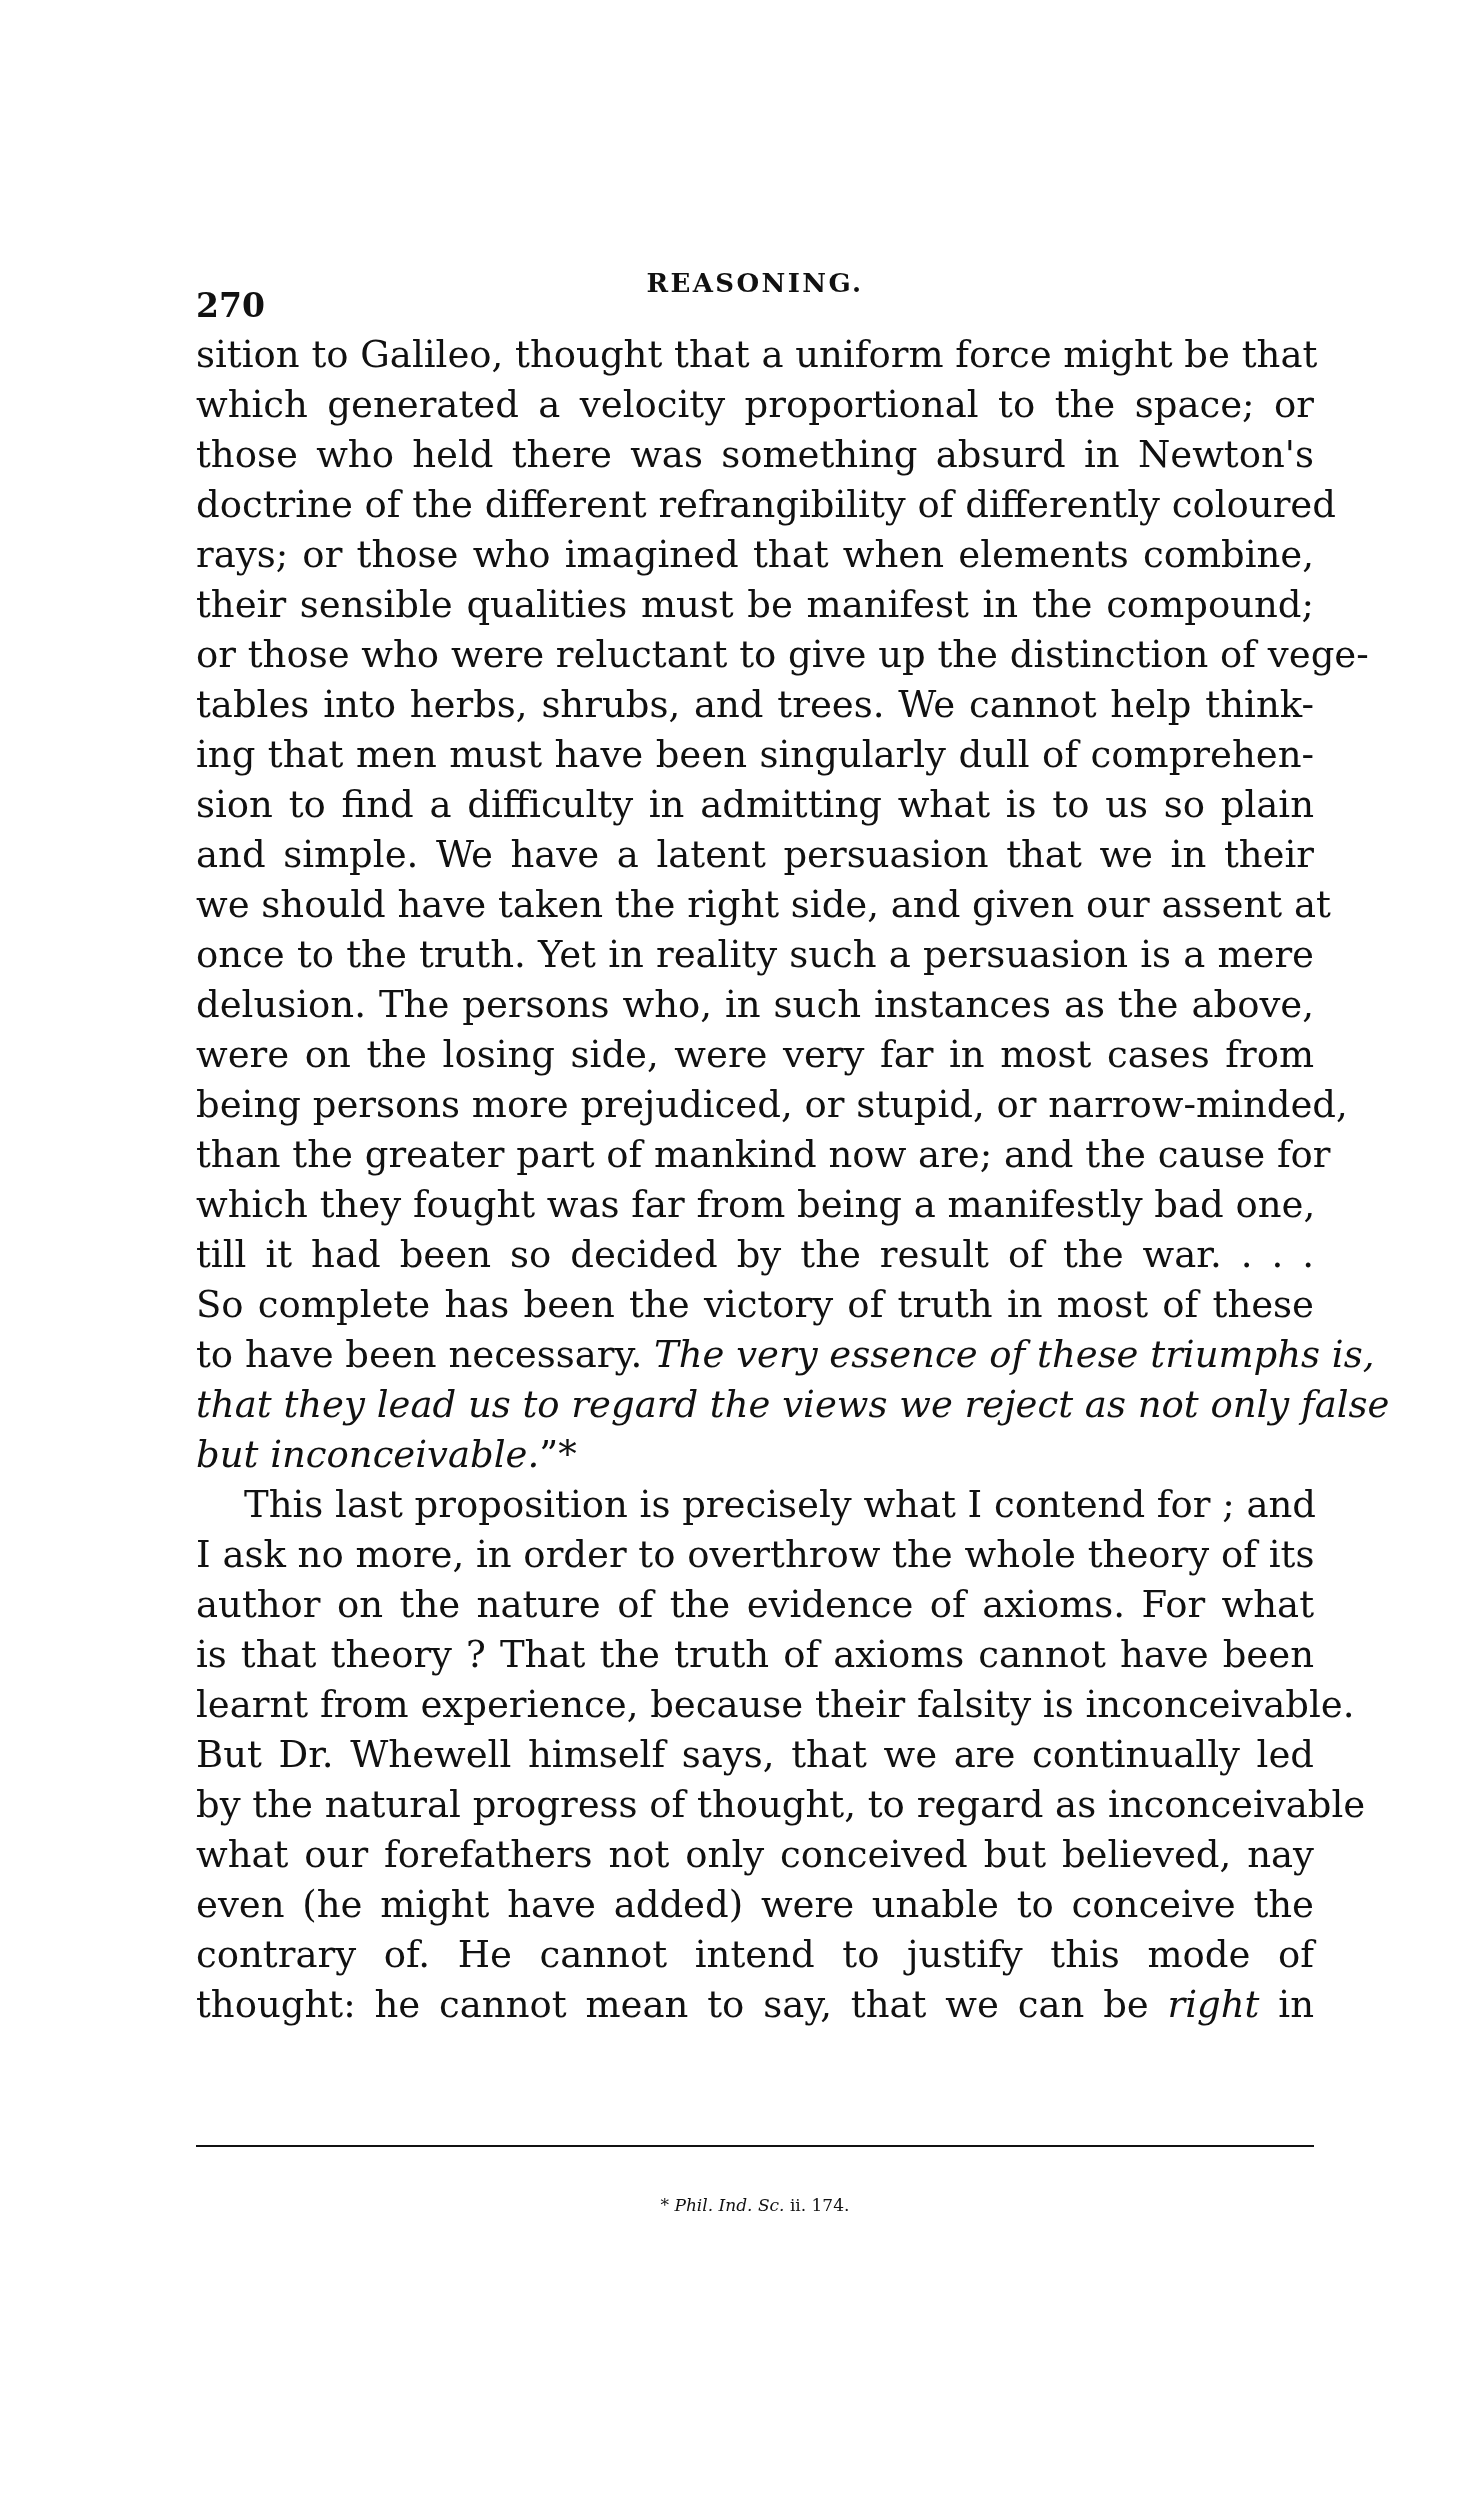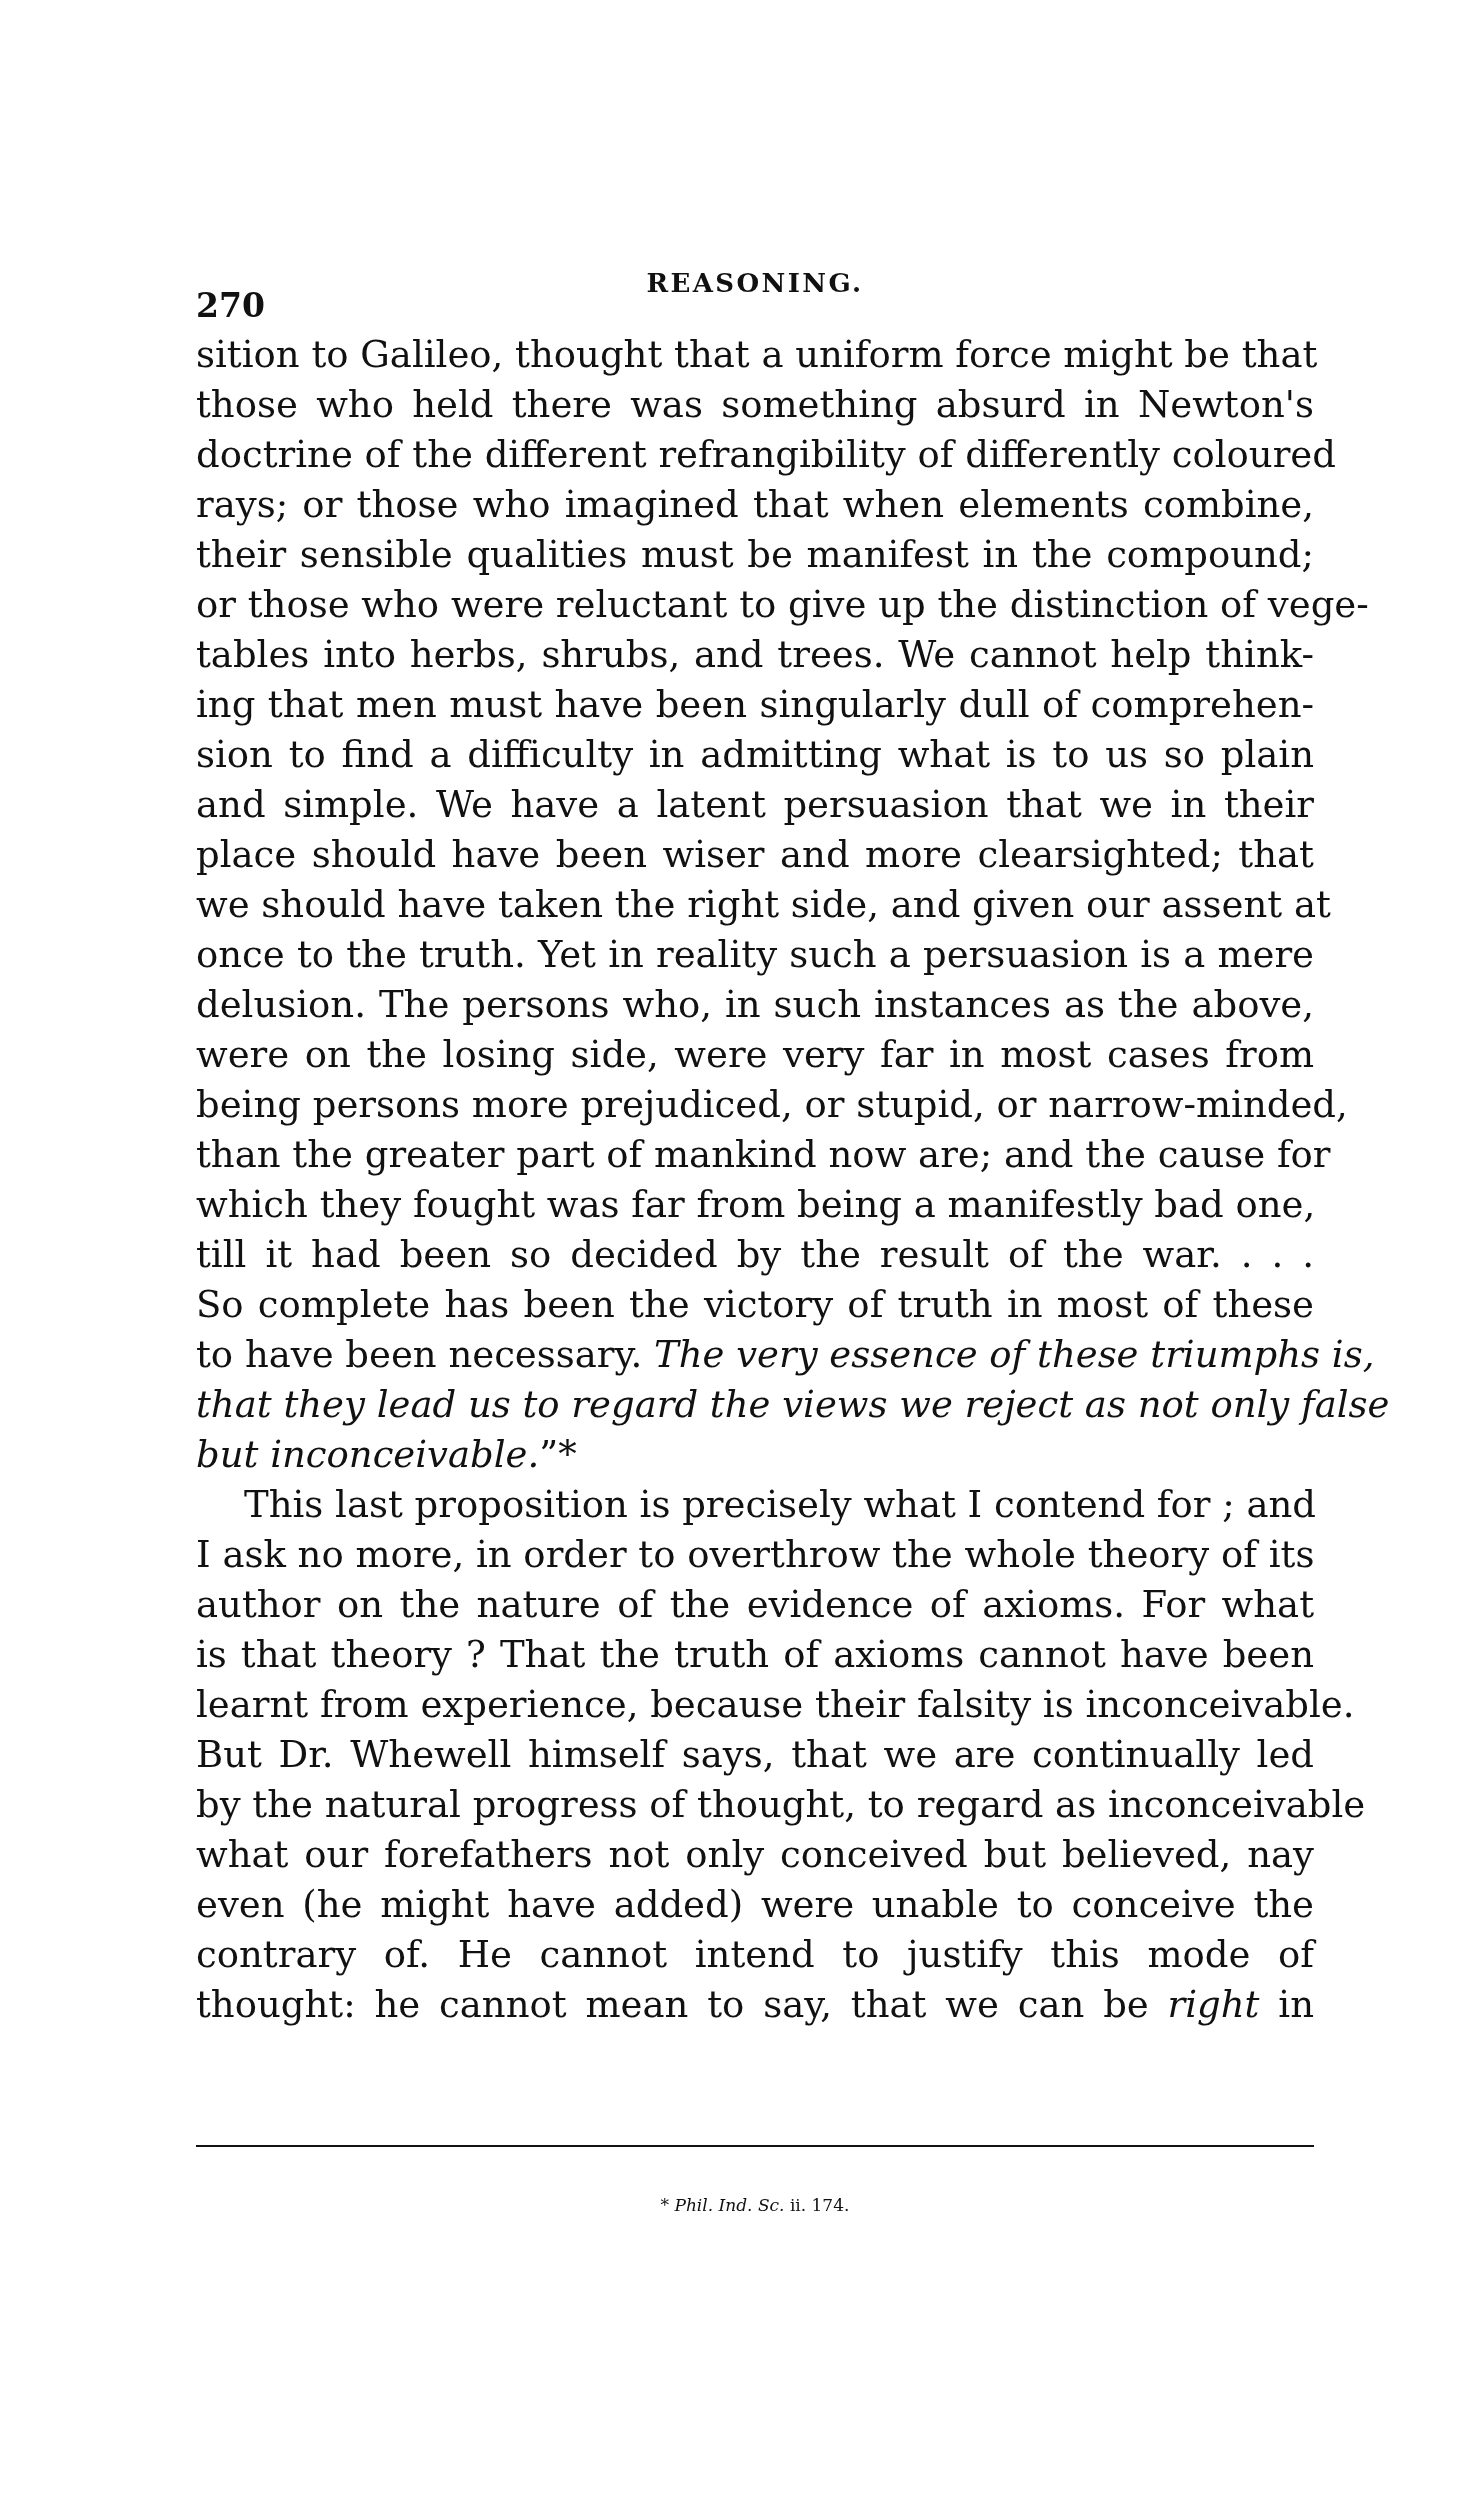--- a/index.html
+++ b/index.html
@@ -24,30 +24,30 @@
 <body>
 
 <div class="page">
   <div class="header">
     <span class="pagenum">270</span>
     <span class="running">REASONING.</span>
   </div>
 
   <div class="body">
     <span class="line">sition to Galileo, thought that a uniform force might be that</span>
+    <span class="line">which generated a velocity proportional to the space; or</span>
     <span class="line">those who held there was something absurd in Newton's</span>
     <span class="line">doctrine of the different refrangibility of differently coloured</span>
     <span class="line">rays; or those who imagined that when elements combine,</span>
     <span class="line">their sensible qualities must be manifest in the compound;</span>
     <span class="line">or those who were reluctant to give up the distinction of vege-</span>
     <span class="line">tables into herbs, shrubs, and trees. We cannot help think-</span>
     <span class="line">ing that men must have been singularly dull of comprehen-</span>
     <span class="line">sion to find a difficulty in admitting what is to us so plain</span>
     <span class="line">and simple. We have a latent persuasion that we in their</span>
-    <span class="line">place should have been wiser and more clearsighted; that</span>
     <span class="line">we should have taken the right side, and given our assent at</span>
     <span class="line">once to the truth. Yet in reality such a persuasion is a mere</span>
     <span class="line">delusion. The persons who, in such instances as the above,</span>
     <span class="line">were on the losing side, were very far in most cases from</span>
     <span class="line">being persons more prejudiced, or stupid, or narrow-minded,</span>
     <span class="line">than the greater part of mankind now are; and the cause for</span>
     <span class="line">which they fought was far from being a manifestly bad one,</span>
     <span class="line">till it had been so decided by the result of the war. . . .</span>
     <span class="line">So complete has been the victory of truth in most of these</span>
     <span class="line"><span>to have been necessary.</span> <i>The very essence of these triumphs is,</i></span>

